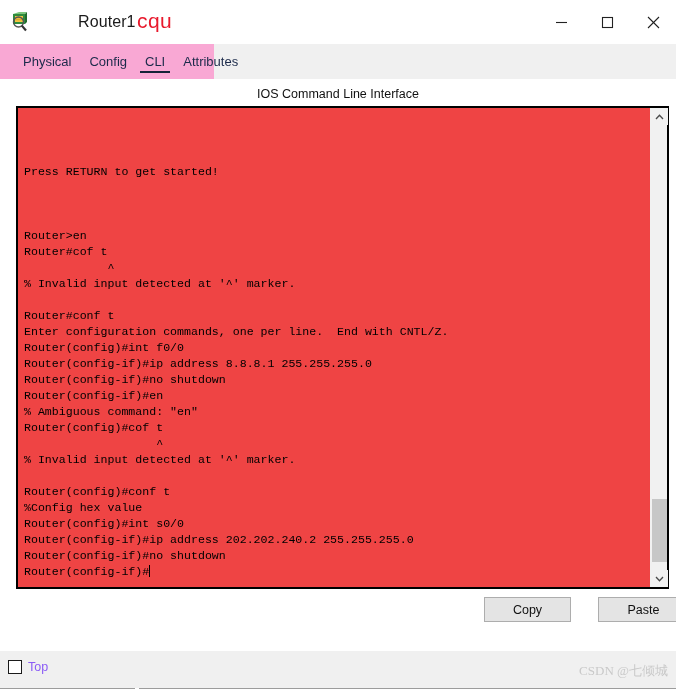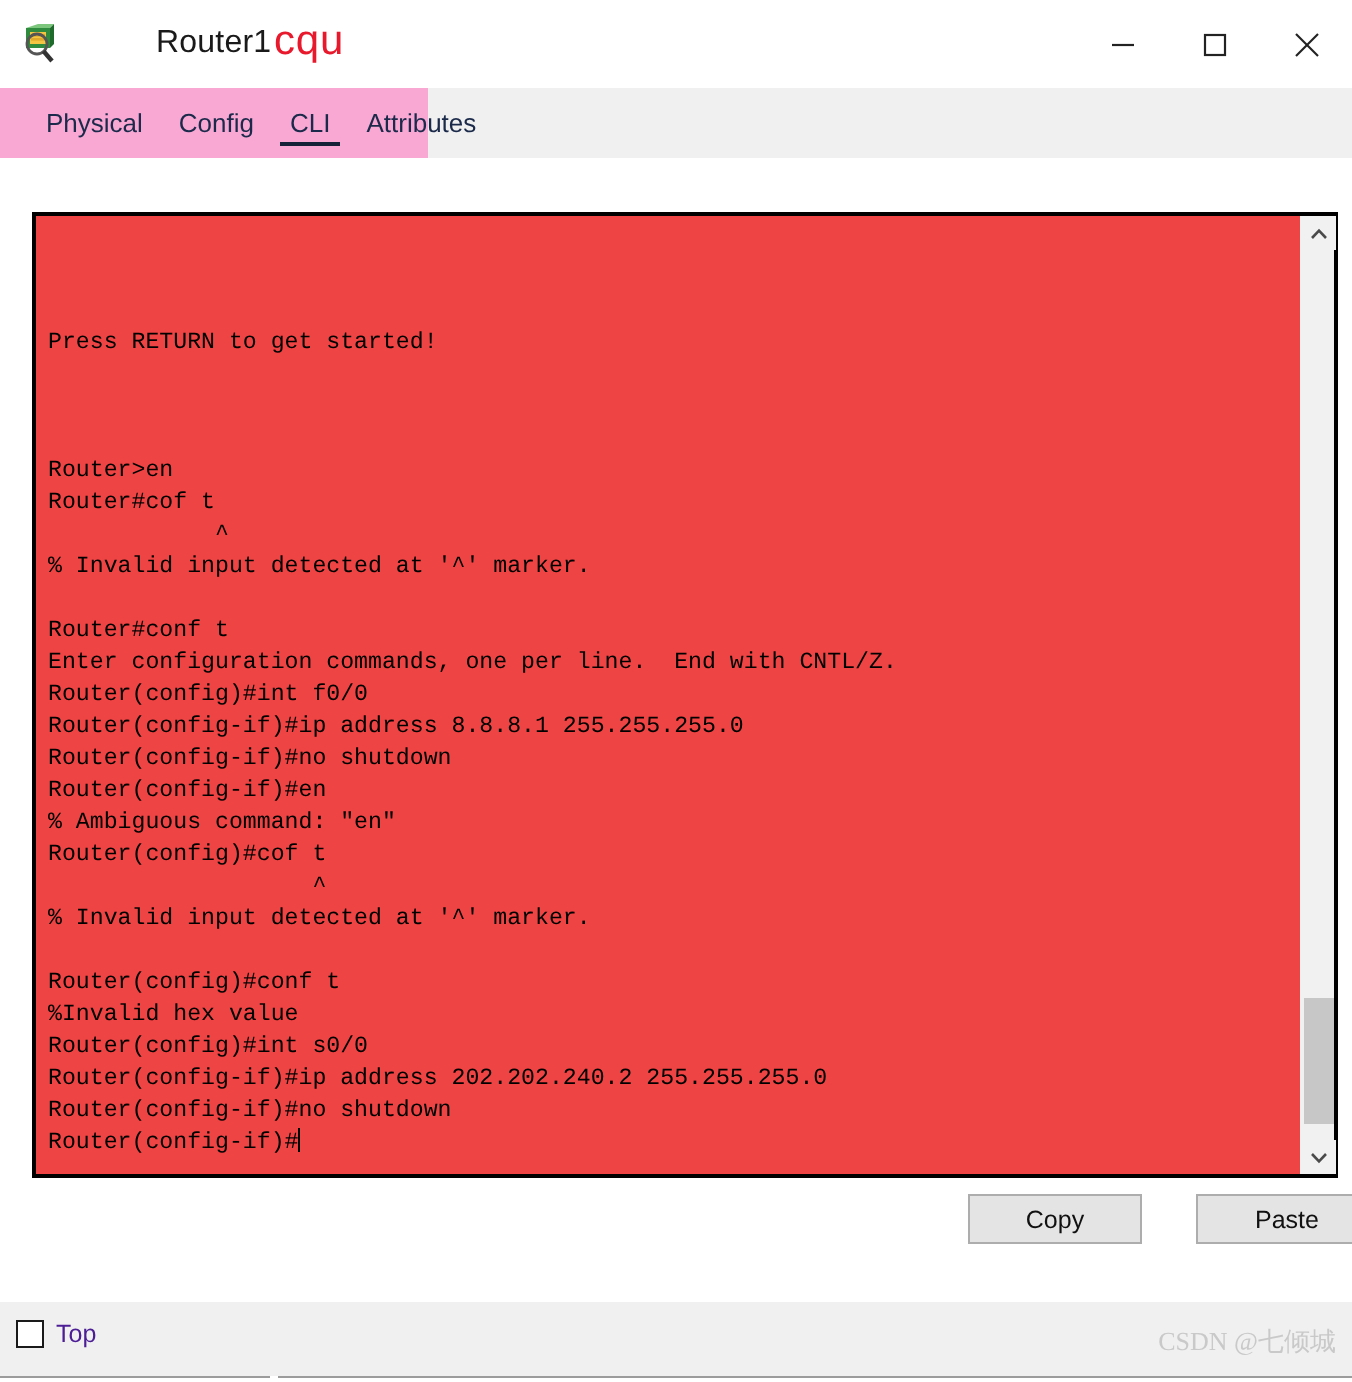--- a/index.html
+++ b/index.html
@@ -189,21 +189,21 @@
     position: absolute; left: 8px; top: 8px;
     display: flex; align-items: center;
     cursor: default;
   }
   .chk-box {
     width: 14px; height: 14px;
     border: 1px solid #1a1a1a;
     background: #ffffff;
     margin-right: 6px;
   }
-  .chk-label { font-size: 12.5px; color: #4c1d95; }
+  .chk-label { font-size: 12.5px; color: #8b5cf6; }
   .watermark {
     position: absolute;
     right: 8px; top: 662px;
     font-size: 13px;
     color: #c9c9c9;
     font-family: Liberation Serif, serif;
   }
   .divider-bottom {
     position: absolute;
     left: 0; top: 688px;
@@ -261,20 +261,21 @@
   <div class="tabstrip">
     <div class="tabs-inner">
       <div class="tab">Physical</div>
       <div class="tab">Config</div>
       <div class="tab active">CLI</div>
       <div class="tab">Attributes</div>
     </div>
   </div>
 
   <div class="panel">
+    <div class="cli-header">IOS Command Line Interface</div>
 
     <div class="term-wrap">
       <div class="term" id="terminal">
           <div class="term-line"></div>
           <div class="term-line"></div>
           <div class="term-line"></div>
           <div class="term-line">Press RETURN to get started!</div>
           <div class="term-line"></div>
           <div class="term-line"></div>
           <div class="term-line"></div>
@@ -288,21 +289,21 @@
           <div class="term-line">Router(config)#int f0/0</div>
           <div class="term-line">Router(config-if)#ip address 8.8.8.1 255.255.255.0</div>
           <div class="term-line">Router(config-if)#no shutdown</div>
           <div class="term-line">Router(config-if)#en</div>
           <div class="term-line">% Ambiguous command: "en"</div>
           <div class="term-line">Router(config)#cof t</div>
           <div class="term-line">                   ^</div>
           <div class="term-line">% Invalid input detected at '^' marker.</div>
           <div class="term-line"></div>
           <div class="term-line">Router(config)#conf t</div>
-          <div class="term-line">%Invalid hex value</div>
+          <div class="term-line">%Config hex value</div>
           <div class="term-line">Router(config)#int s0/0</div>
           <div class="term-line">Router(config-if)#ip address 202.202.240.2 255.255.255.0</div>
           <div class="term-line">Router(config-if)#no shutdown</div>
           <div class="term-line"><span>Router(config-if)#</span><span class="caret"></span></div>
         </div>
 
       <div class="sbar">
         <div class="sb-arrow up">
           <svg width="9" height="6" viewBox="0 0 9 6">
               <polyline points="1,5 4.5,1.3 8,5" fill="none" stroke="#4a4a4a" stroke-width="1.3"></polyline>

